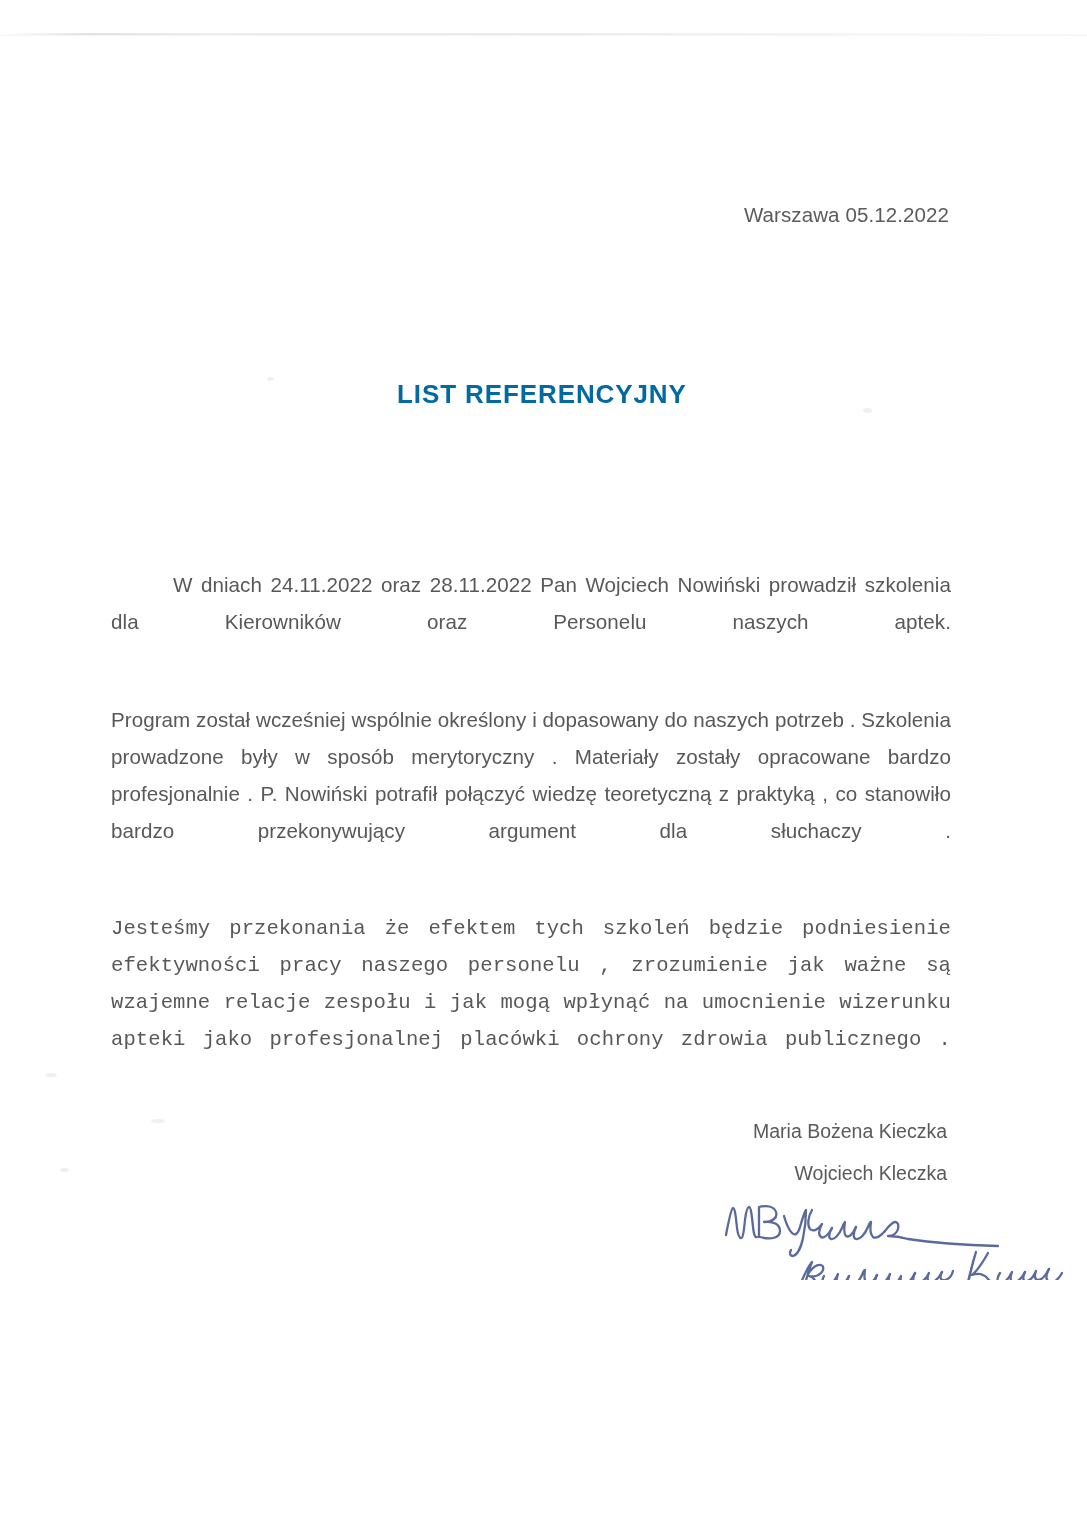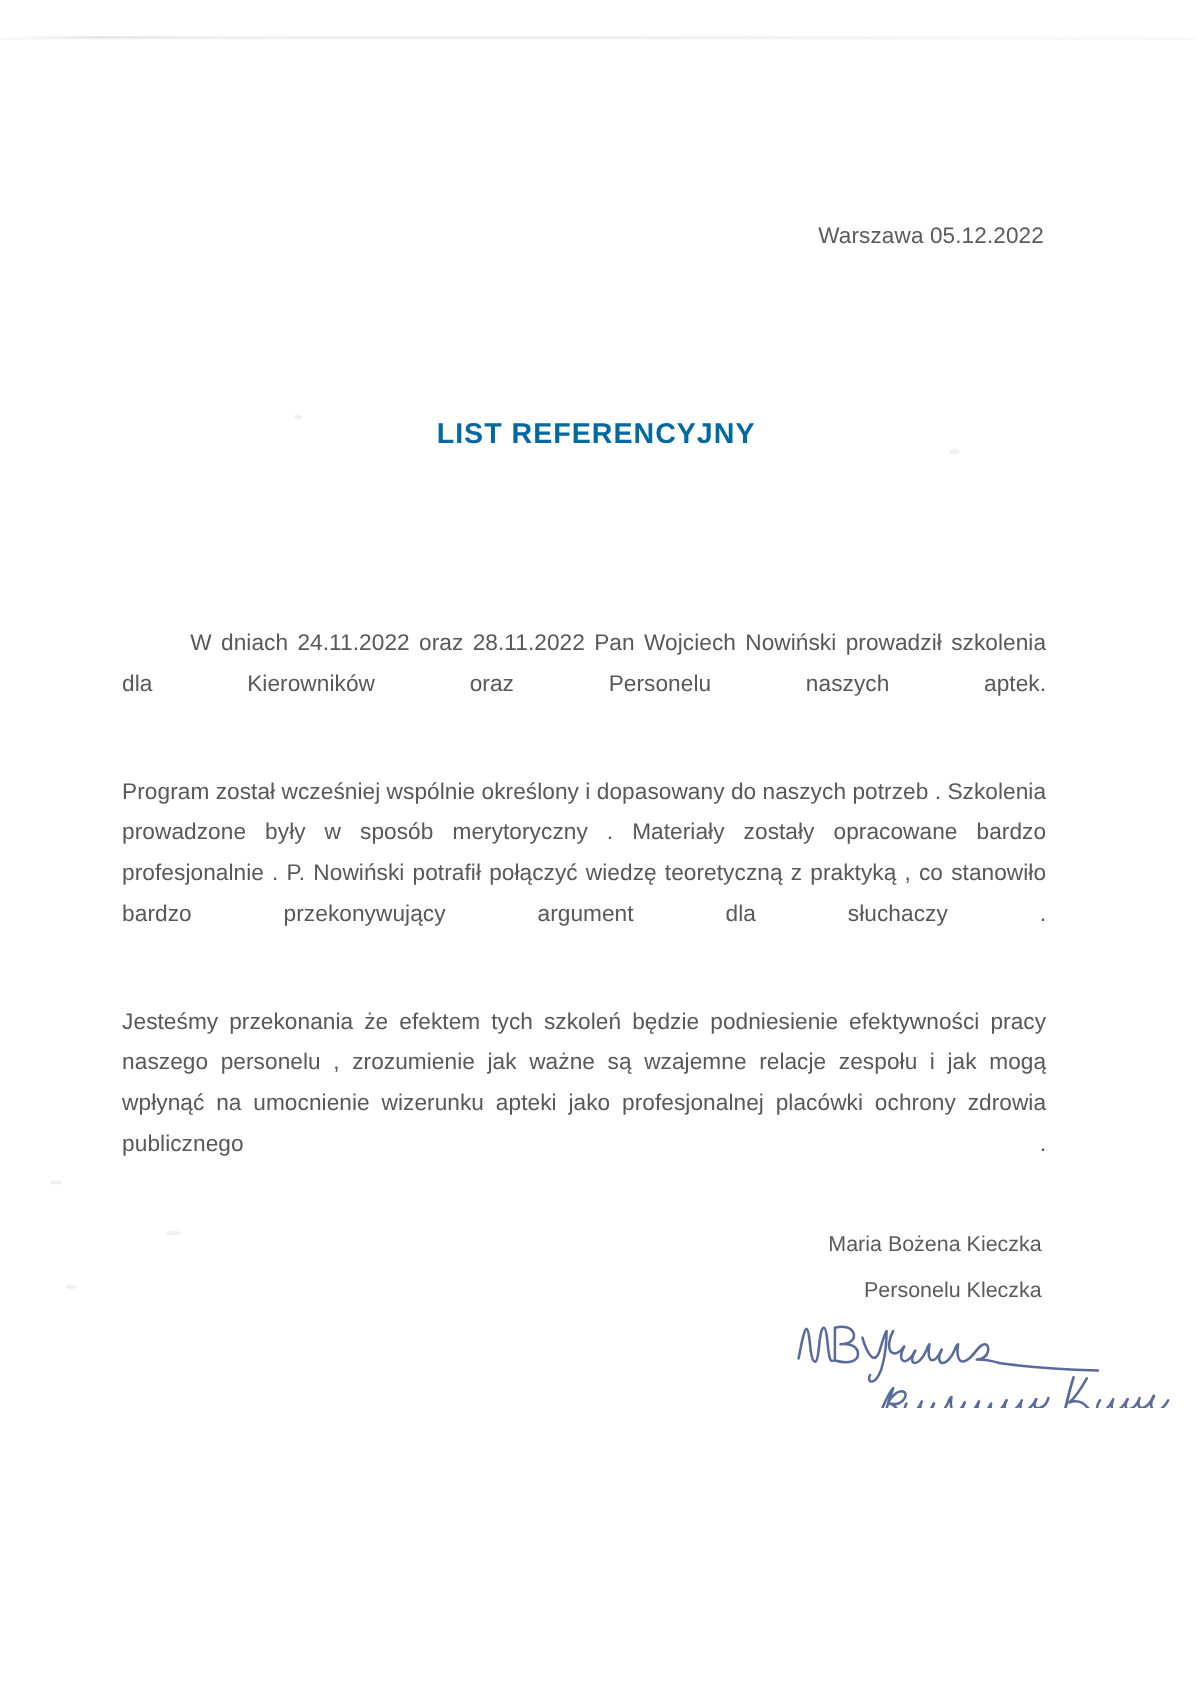--- a/index.html
+++ b/index.html
@@ -76,20 +76,21 @@
     margin: 0 0 24px 0;
     font-size: 20.6px;
     line-height: 37px;
     color: #58585a;
     text-align: justify;
     text-justify: inter-word;
     letter-spacing: 0.05px;
   }
   .para:last-child {
     margin-bottom: 0;
+    font-family: Liberation Mono, monospace;
   }
   .para.indent {
     text-indent: 62px;
   }
   
   .para::after {
     content: "";
     display: inline-block;
     width: 100%;
   }
@@ -174,21 +175,21 @@
 
   <div class="body-block">
     <p class="para indent">W dniach 24.11.2022 oraz 28.11.2022 Pan Wojciech Nowiński prowadził szkolenia dla Kierowników oraz Personelu naszych aptek.</p>
     <p class="para">Program  został wcześniej wspólnie określony i  dopasowany do naszych potrzeb . Szkolenia prowadzone były w sposób merytoryczny . Materiały   zostały opracowane bardzo   profesjonalnie . P. Nowiński potrafił połączyć wiedzę teoretyczną z praktyką , co stanowiło bardzo przekonywujący argument   dla słuchaczy .</p>
     <p class="para">Jesteśmy przekonania że efektem tych szkoleń  będzie podniesienie efektywności pracy naszego personelu , zrozumienie jak ważne są wzajemne relacje zespołu i jak mogą wpłynąć na  umocnienie wizerunku apteki jako profesjonalnej placówki ochrony zdrowia publicznego .</p>
   </div>
 
 
   <div class="sign-block">
     <div class="sign-name">Maria Bożena Kieczka</div>
-    <div class="sign-name second">Personelu Kleczka</div>
+    <div class="sign-name second">Wojciech Kleczka</div>
   </div>
 
   <svg class="signature-art" viewBox="0 0 360 115" xmlns="http://www.w3.org/2000/svg">
     <g fill="none" stroke="#5b6a9c" stroke-linecap="round" stroke-linejoin="round">
 
       <g stroke-width="2.3">
         <path d="M14,49 C17,33 19,23 21,22 C23,22 24,32 25,42 C26,49 27,52 29,52 C31,52 32,44 33,34 C34,26 35,21 37,21 C39,21 40,31 41,41 C42,49 43,52 45,51"></path>
         <path d="M47,51 C47,40 47,29 47,21 C54,19 62,20 64,26 C66,32 60,36 52,36 C61,35 68,38 68,45 C68,52 59,54 48,51"></path>
         <path d="M72,30 C74,37 77,44 80,47 C83,50 86,48 88,41 C90,34 92,27 94,24 C94,33 93,43 91,52 C89,62 85,69 81,70 C78,70 77,67 79,64"></path>
         <path d="M100,24 C96,31 95,39 98,43 C101,46 106,44 110,38 C107,44 106,49 109,51 C112,53 117,48 120,42"></path>

